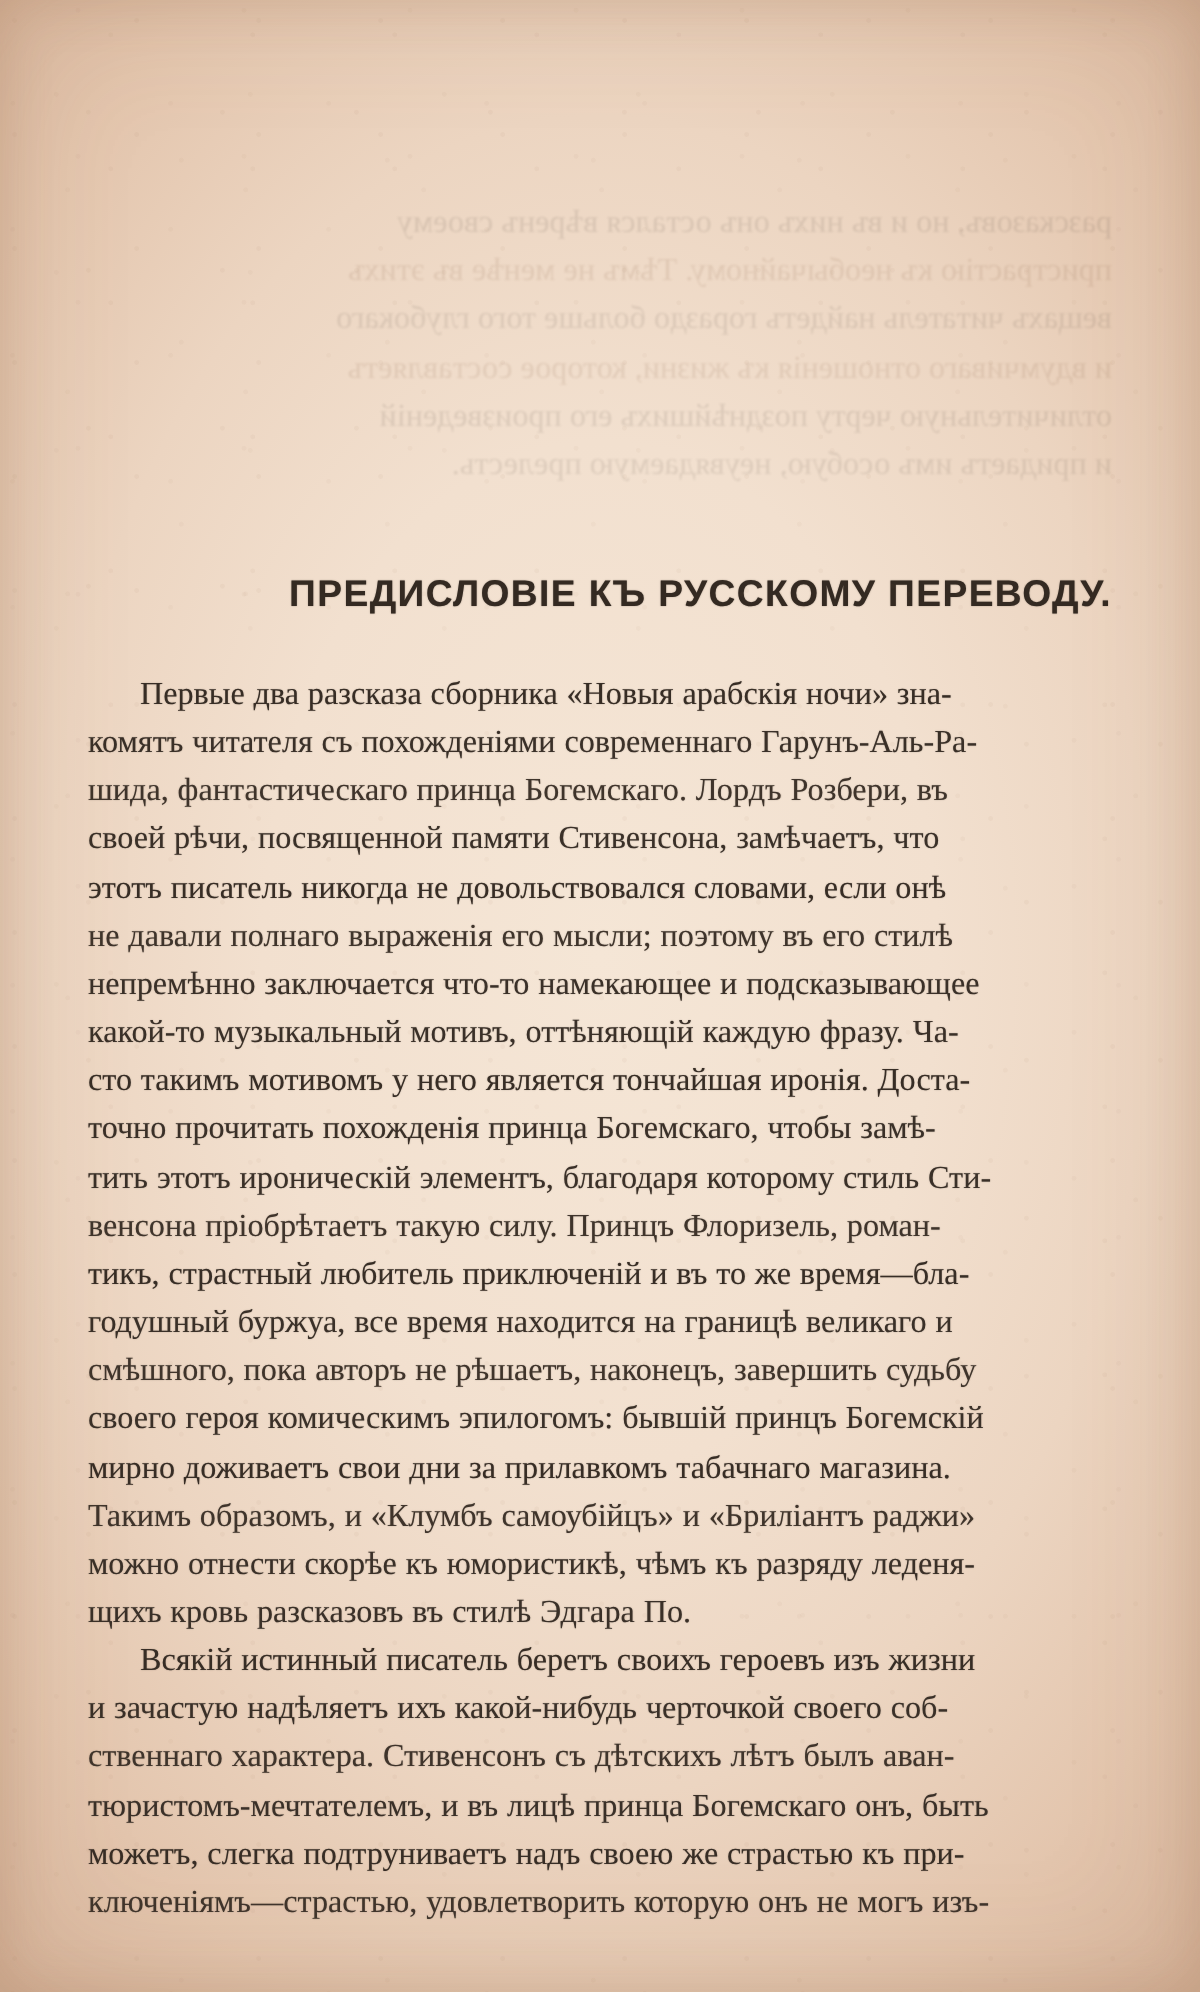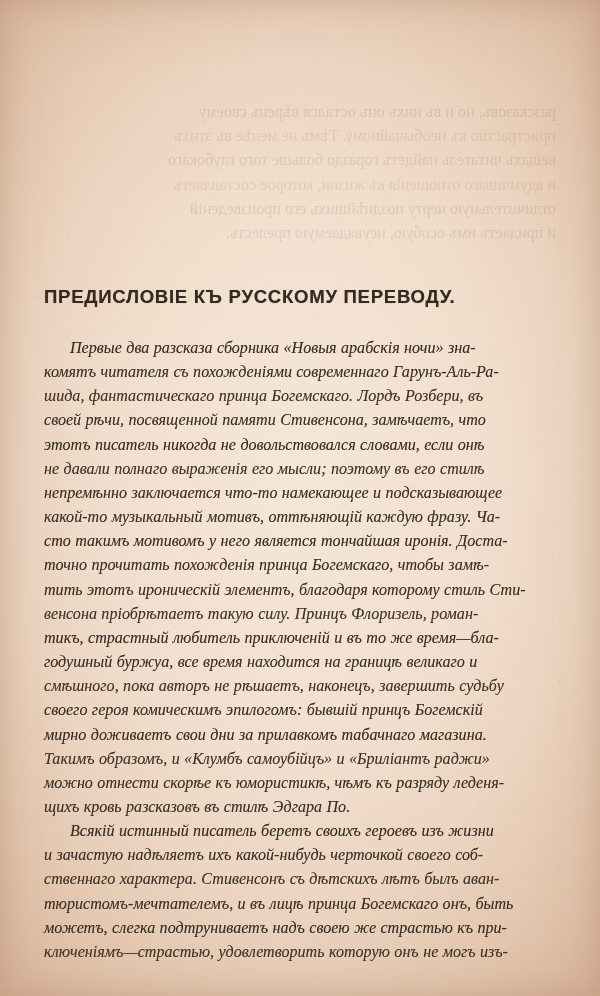--- a/index.html
+++ b/index.html
@@ -80,35 +80,34 @@
     color: #3a3028;
   }
 
   .doc-title {
     margin: 0;
     padding: 0;
     position: absolute;
     top: 286px;
     left: 0;
     width: 512px;
-    text-align: left;
+    text-align: right;
     font-family: "Liberation Sans", "DejaVu Sans", sans-serif;
     font-weight: bold;
     font-size: 18.6px;
     letter-spacing: .7px;
     color: #342a22;
     text-shadow: 0 0 .7px rgba(52,42,34,.5);
   }
 
   .body-text {
     position: absolute;
     top: 336px;
     left: 0;
     width: 512px;
-    font-style: italic;
   }
 
   .para {
     margin: 0;
     font-size: 16.1px;
     line-height: 24.15px;
     text-align: justify;
     text-align-last: left;
     color: #3a3028;
     text-shadow: 0 0 .65px rgba(58,48,40,.42);

